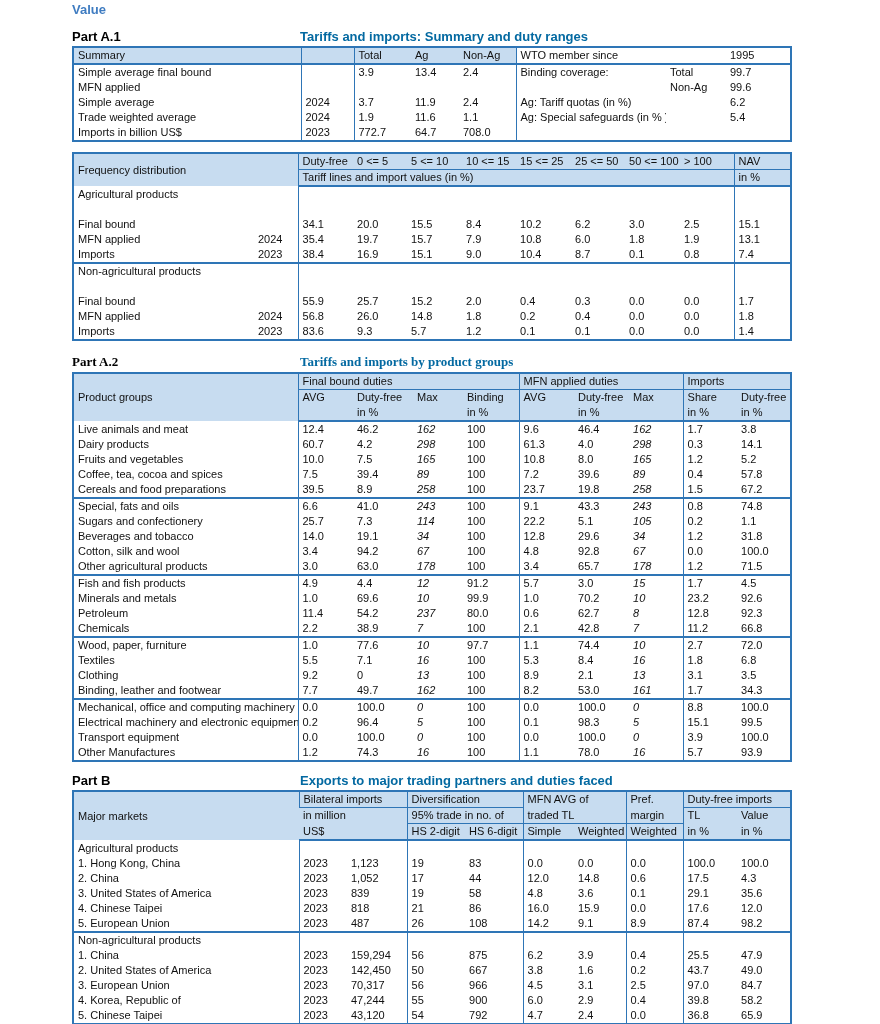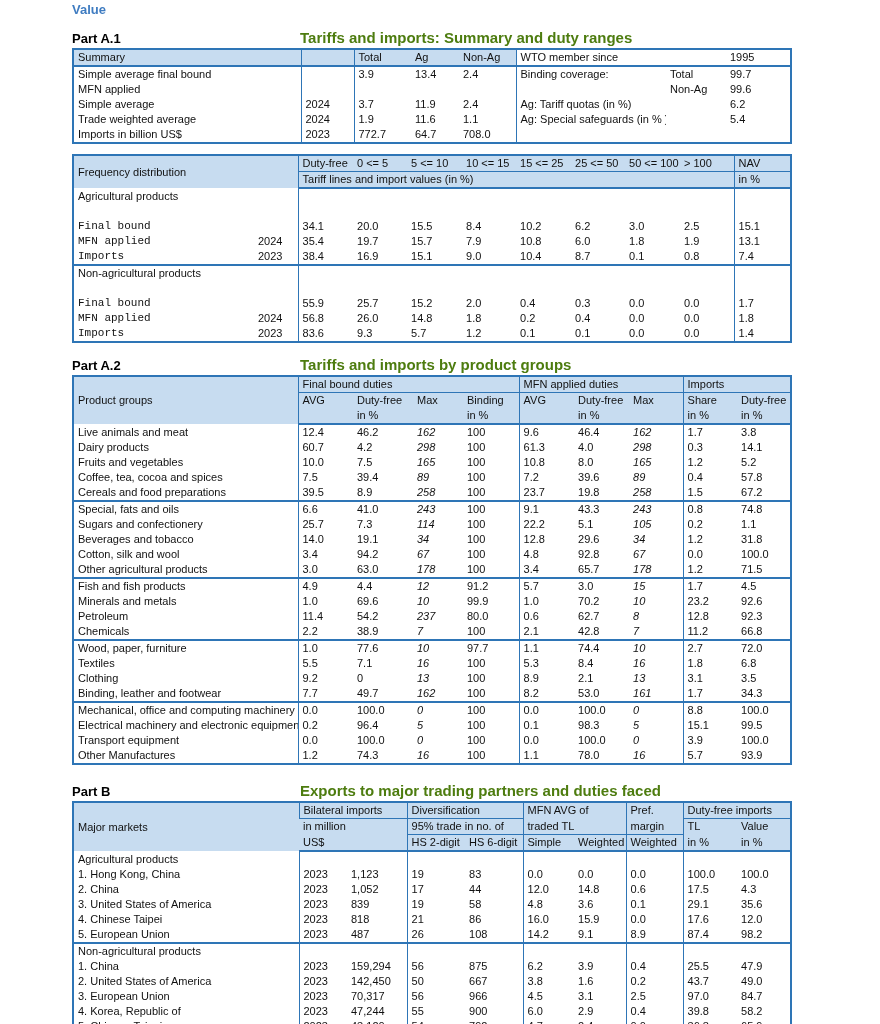--- a/index.html
+++ b/index.html
@@ -7,36 +7,36 @@
     --fill:#c7dcf0;      
     --country:#3f7cc1;   
   }
   html,body{margin:0;padding:0;}
   body{background:#ffffff;width:880px;height:1024px;overflow:hidden;
        font-family:"Liberation Sans","DejaVu Sans",sans-serif;color:#111;}
   .page{position:relative;width:880px;height:1024px;background:#fff;}
   .country{margin:2px 0 0 72px;font-size:13px;font-weight:bold;color:var(--country);height:16px;}
   .part-heading{display:flex;margin:11px 0 2px 72px;align-items:flex-end;}
   .part-label{width:228px;font-size:13px;font-weight:bold;color:#000;}
-  .part-title{font-size:15px;font-weight:bold;color:#4d7c0f;text-align:center;}
+  .part-title{font-size:13px;font-weight:bold;color:#0369a1;text-align:center;}
   table.t{border-collapse:collapse;table-layout:fixed;width:718px;margin-left:72px;
           font-size:11px;border:2px solid var(--bl);}
   table.t th,table.t td{padding:0 8px 0 4px;height:15px;line-height:15px;font-weight:normal;
           overflow:hidden;white-space:nowrap;text-align:left;}
   .blue{background:var(--fill);}
   .bold{font-weight:bold;}
   .ctr{text-align:center;padding:0;}
   .num{text-align:right;padding-right:10px;padding-left:0;}
   .vl{border-left:1.5px solid var(--bl);}
   .hdrline th{border-bottom:2px solid var(--bl);}
   .u{border-bottom:1px solid var(--bl);}
   .divt td{border-top:2px solid var(--bl);}
   .it{font-style:italic;}
   .ind{padding-left:28px;margin-left:16px;}
-  .rlab{text-align:right;padding-right:6px;font-family:Liberation Mono, monospace;}
+  .rlab{text-align:right;padding-right:6px;}
   .sp td{height:5px;line-height:5px;}
   .r16 td{height:16px;line-height:16px;}
   .infolab{padding-left:6px;}
   .pr12{padding-right:12px;}
   .pr4{padding-right:4px;}
 </style>
 </head>
 <body>
 
 <div class="page">
@@ -284,21 +284,21 @@
           <td class="num">1.2</td>
           <td class="num">0.1</td>
           <td class="num">0.1</td>
           <td class="num">0.0</td>
           <td class="num">0.0</td>
           <td class="num vl">1.4</td>
         </tr>
       </tbody>
   </table>
 
-  <div class="part-heading" style="margin-top:13px;">
+  <div class="part-heading" style="margin-top:13px;font-family:Liberation Serif, serif;">
     <span class="part-label">Part A.2</span>
     <span class="part-title">Tariffs and imports by product groups</span>
   </div>
 
   <table class="t">
     <colgroup>
       <col style="width:225px">
         <col style="width:55px">
         <col style="width:60px">
         <col style="width:50px">
@@ -600,21 +600,21 @@
           <td class="num">100</td>
           <td class="num vl">1.1</td>
           <td class="num">78.0</td>
           <td class="num it">16</td>
           <td class="num vl">5.7</td>
           <td class="num">93.9</td>
         </tr>
       </tbody>
   </table>
 
-  <div class="part-heading" style="margin-top:17px;">
+  <div class="part-heading" style="margin-top:11px;">
     <span class="part-label">Part B</span>
     <span class="part-title">Exports to major trading partners and duties faced</span>
   </div>
 
   <table class="t">
     <colgroup>
       <col style="width:226px">
         <col style="width:48px">
         <col style="width:60px">
         <col style="width:58px">

